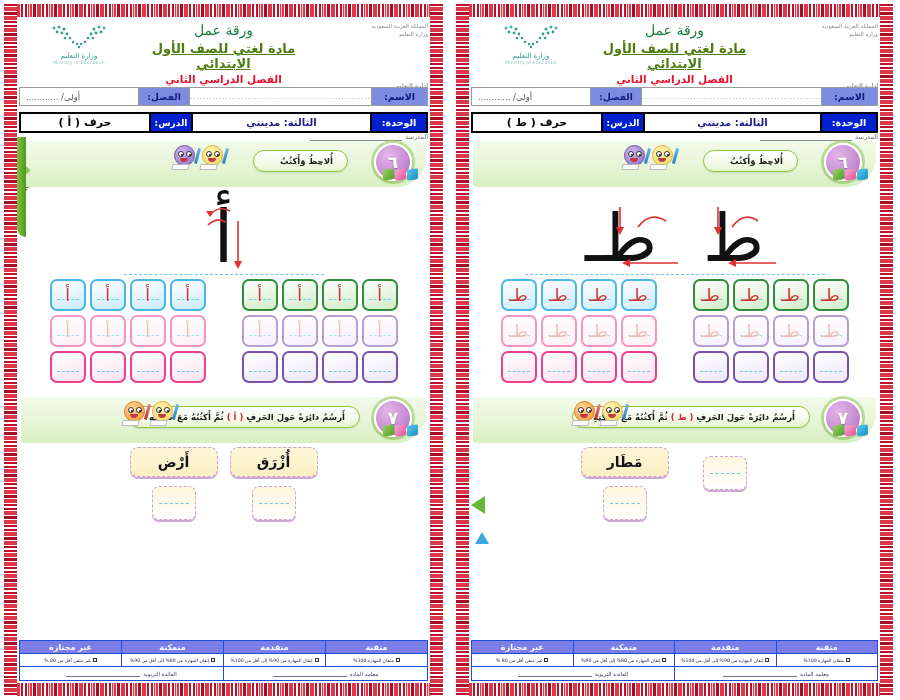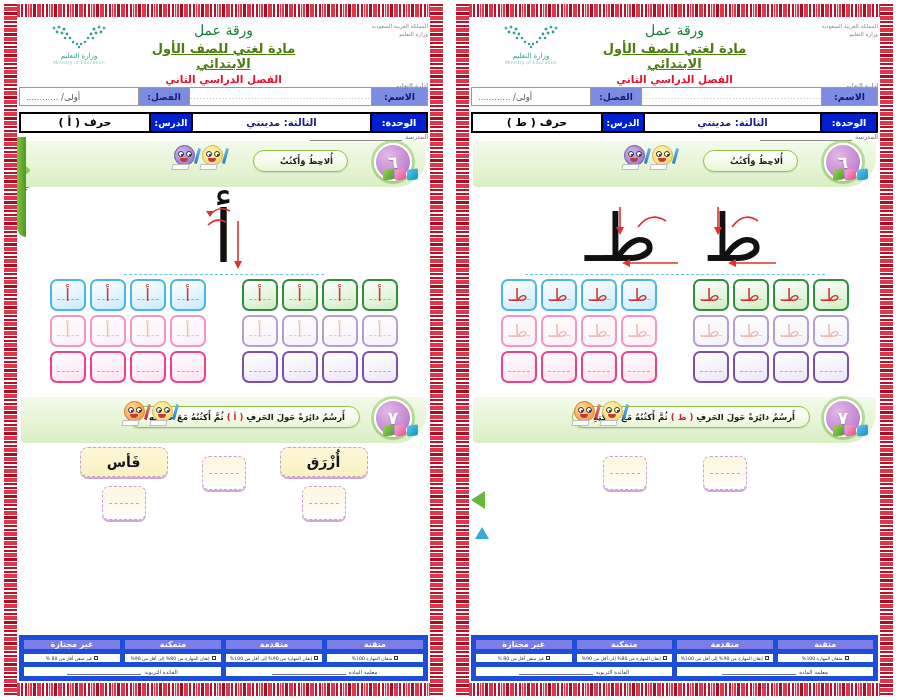--- a/index.html
+++ b/index.html
@@ -322,21 +322,21 @@
   }
 
   
   .eval {
     margin: 0 2px 2px 2px;
     border: 1px solid #6f6f9f;
     border-collapse: collapse;
     width: calc(100% - 4px);
     table-layout: fixed;
   }
-  .eval td, .eval th { border: 5px solid #1d4ed8; padding: 0; }
+  .eval td, .eval th { border: 1px solid #1d4ed8; padding: 0; }
   .eval thead th {
     background: #7d7de8; color: #ffffff; font-weight: bold;
     font-size: 8px; height: 13px; text-align:center;
   }
   .eval .crit {
     font-size: 4.6px; color: #2b2b5a; height: 13px;
     text-align: center; white-space: nowrap; padding: 0 2px;
   }
   .eval .crit .chk {
     display:inline-block; width:4px; height:4px; border:.7px solid #333;
@@ -672,26 +672,21 @@
 
         <div class="words-area">
           <div class="words-row">
             <div class="word-col">
               <div class="word-box">أُزْرَق</div>
               <div class="write-box">
                   <span class="guide2"></span>
                 </div>
             </div>
             <div class="word-col">
-              <div class="write-box">
-                  <span class="guide2"></span>
-                </div>
-            </div>
-            <div class="word-col">
-              <div class="word-box">فَأس</div>
+              <div class="word-box">أَرْض</div>
               <div class="write-box">
                   <span class="guide2"></span>
                 </div>
             </div>
           </div>
         </div>
       </div>
 
       <table class="eval">
         <thead>
@@ -1016,20 +1011,21 @@
         </div>
 
         <div class="words-area">
           <div class="words-row">
             <div class="word-col">
               <div class="write-box">
                   <span class="guide2"></span>
                 </div>
             </div>
             <div class="word-col">
+              <div class="word-box">مَطَار</div>
               <div class="write-box">
                   <span class="guide2"></span>
                 </div>
             </div>
           </div>
           <div class="edge-green-tri"></div>
           <div class="edge-blue-tri"></div>
         </div>
       </div>
 

